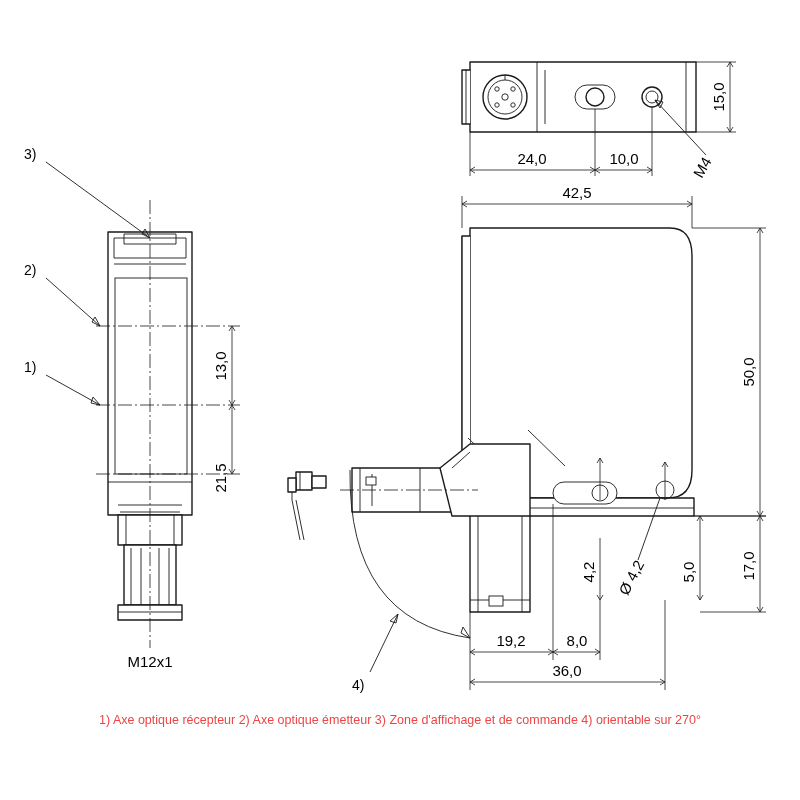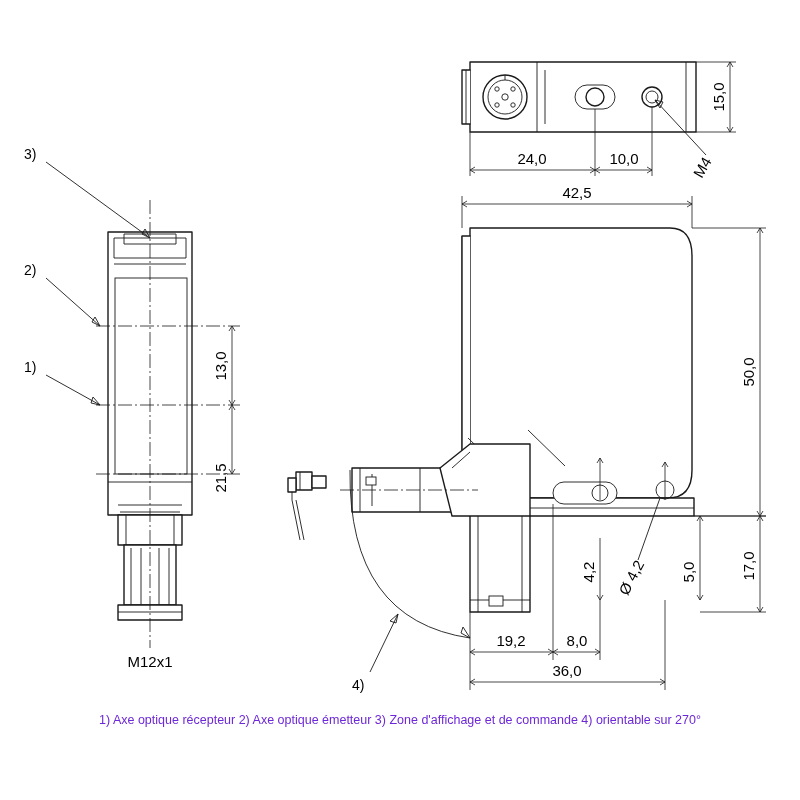--- a/index.html
+++ b/index.html
@@ -74,21 +74,21 @@
     fill: #000000;
   }
   .caption {
     position: absolute;
     left: 0;
     top: 712px;
     width: 800px;
     text-align: center;
     font-size: 12.5px;
     line-height: 16px;
-    color: #6d28d9;
+    color: #ef4444;
   }
 </style>
 </head>
 <body>
 
 <div id="sheet">
 
   <svg class="drawing" viewBox="0 0 800 800">
 
     <g>

